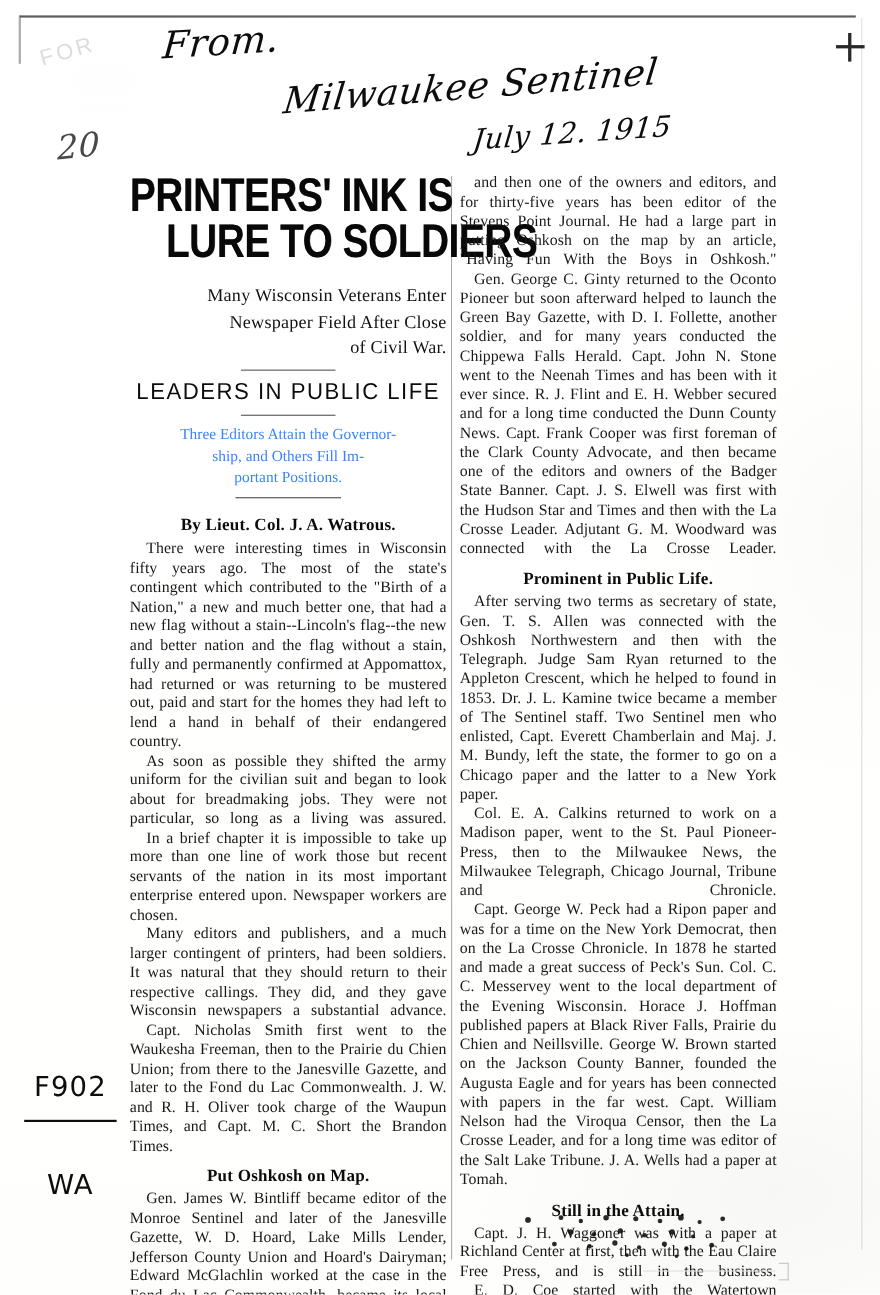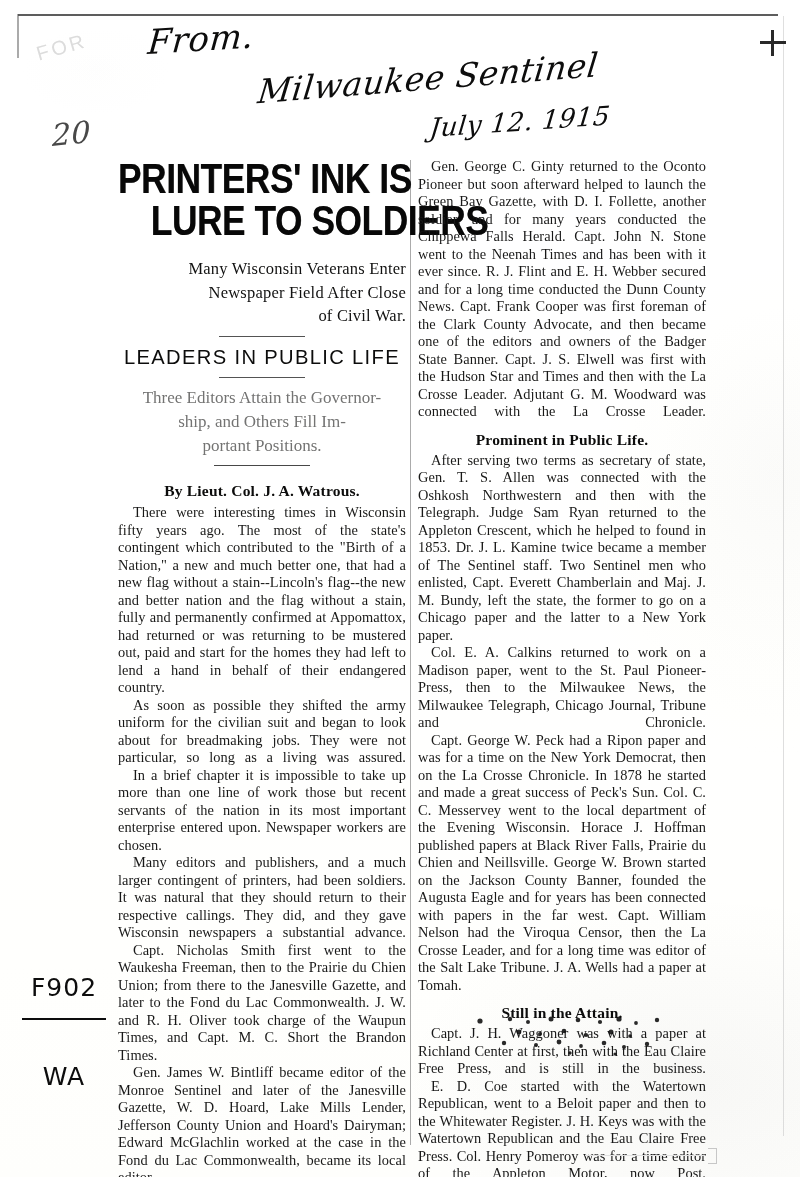--- a/index.html
+++ b/index.html
@@ -207,24 +207,24 @@
     font-size: 21px;
     letter-spacing: 1.4px;
     color: #101010;
     white-space: nowrap;
     margin: 2px 0 2px 0;
     transform: scaleX(0.96);
   }
 
   .deck2 {
     text-align: center;
-    font-size: 17px;
+    font-size: 14px;
     line-height: 1.42;
     margin: 8px 0 0 0;
-    color: #737373;
+    color: #3b82f6;
   }
 
   .byline {
     text-align: center;
     font-weight: bold;
     font-size: 15.5px;
     letter-spacing: .2px;
     margin: 16px 0 4px 0;
     color: #101010;
   }
@@ -348,30 +348,32 @@
       <div class="byline">By Lieut. Col. J. A. Watrous.</div>
 
       <div class="body">
         <p>There were interesting times in Wisconsin fifty years ago. The most of the state's contingent which contributed to the "Birth of a Nation," a new and much better one, that had a new flag without a stain--Lincoln's flag--the new and better nation and the flag without a stain, fully and permanently confirmed at Appomattox, had returned or was returning to be mustered out, paid and start for the homes they had left to lend a hand in behalf of their endangered country.</p>
         <p>As soon as possible they shifted the army uniform for the civilian suit and began to look about for breadmaking jobs. They were not particular, so long as a living was assured.</p>
         <p>In a brief chapter it is impossible to take up more than one line of work those but recent servants of the nation in its most important enterprise entered upon. Newspaper workers are chosen.</p>
         <p>Many editors and publishers, and a much larger contingent of printers, had been soldiers. It was natural that they should return to their respective callings. They did, and they gave Wisconsin newspapers a substantial advance.</p>
         <p>Capt. Nicholas Smith first went to the Waukesha Freeman, then to the Prairie du Chien Union; from there to the Janesville Gazette, and later to the Fond du Lac Commonwealth. J. W. and R. H. Oliver took charge of the Waupun Times, and Capt. M. C. Short the Brandon Times.</p>
       </div>
 
+      <div class="crosshead">Put Oshkosh on Map.</div>
 
       <div class="body">
         <p>Gen. James W. Bintliff became editor of the Monroe Sentinel and later of the Janesville Gazette, W. D. Hoard, Lake Mills Lender, Jefferson County Union and Hoard's Dairyman; Edward McGlachlin worked at the case in the Fond du Lac Commonwealth, became its local editor</p>
       </div>
 
     </div>
 
     <div class="col" id="col-right">
 
       <div class="body">
+        <p class="noindent">and then one of the owners and editors, and for thirty-five years has been editor of the Stevens Point Journal. He had a large part in putting Oshkosh on the map by an article, "Having Fun With the Boys in Oshkosh."</p>
         <p>Gen. George C. Ginty returned to the Oconto Pioneer but soon afterward helped to launch the Green Bay Gazette, with D. I. Follette, another soldier, and for many years conducted the Chippewa Falls Herald. Capt. John N. Stone went to the Neenah Times and has been with it ever since. R. J. Flint and E. H. Webber secured and for a long time conducted the Dunn County News. Capt. Frank Cooper was first foreman of the Clark County Advocate, and then became one of the editors and owners of the Badger State Banner. Capt. J. S. Elwell was first with the Hudson Star and Times and then with the La Crosse Leader. Adjutant G. M. Woodward was connected with the La Crosse Leader.</p>
       </div>
 
       <div class="crosshead">Prominent in Public Life.</div>
 
       <div class="body">
         <p>After serving two terms as secretary of state, Gen. T. S. Allen was connected with the Oshkosh Northwestern and then with the Telegraph. Judge Sam Ryan returned to the Appleton Crescent, which he helped to found in 1853. Dr. J. L. Kamine twice became a member of The Sentinel staff. Two Sentinel men who enlisted, Capt. Everett Chamberlain and Maj. J. M. Bundy, left the state, the former to go on a Chicago paper and the latter to a New York paper.</p>
         <p>Col. E. A. Calkins returned to work on a Madison paper, went to the St. Paul Pioneer-Press, then to the Milwaukee News, the Milwaukee Telegraph, Chicago Journal, Tribune and Chronicle.</p>
         <p>Capt. George W. Peck had a Ripon paper and was for a time on the New York Democrat, then on the La Crosse Chronicle. In 1878 he started and made a great success of Peck's Sun. Col. C. C. Messervey went to the local department of the Evening Wisconsin. Horace J. Hoffman published papers at Black River Falls, Prairie du Chien and Neillsville. George W. Brown started on the Jackson County Banner, founded the Augusta Eagle and for years has been connected with papers in the far west. Capt. William Nelson had the Viroqua Censor, then the La Crosse Leader, and for a long time was editor of the Salt Lake Tribune. J. A. Wells had a paper at Tomah.</p>
       </div>

